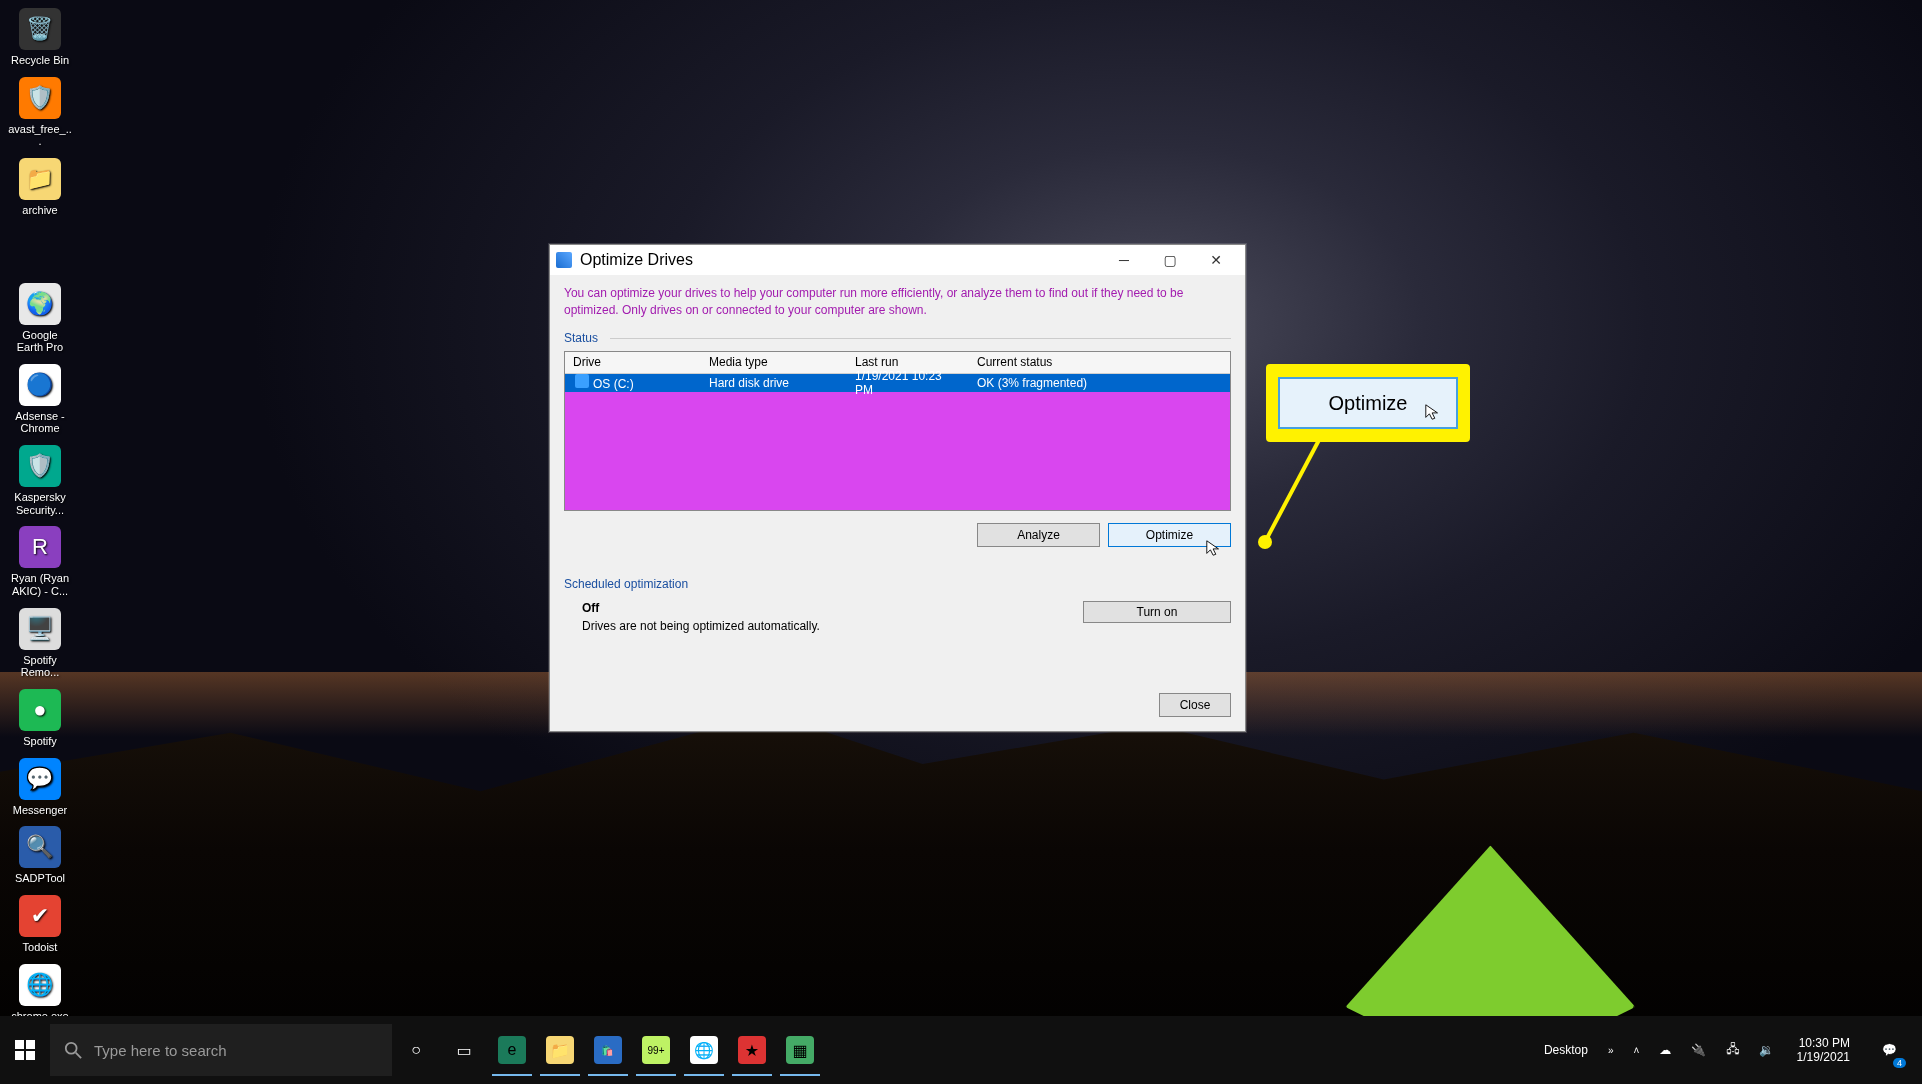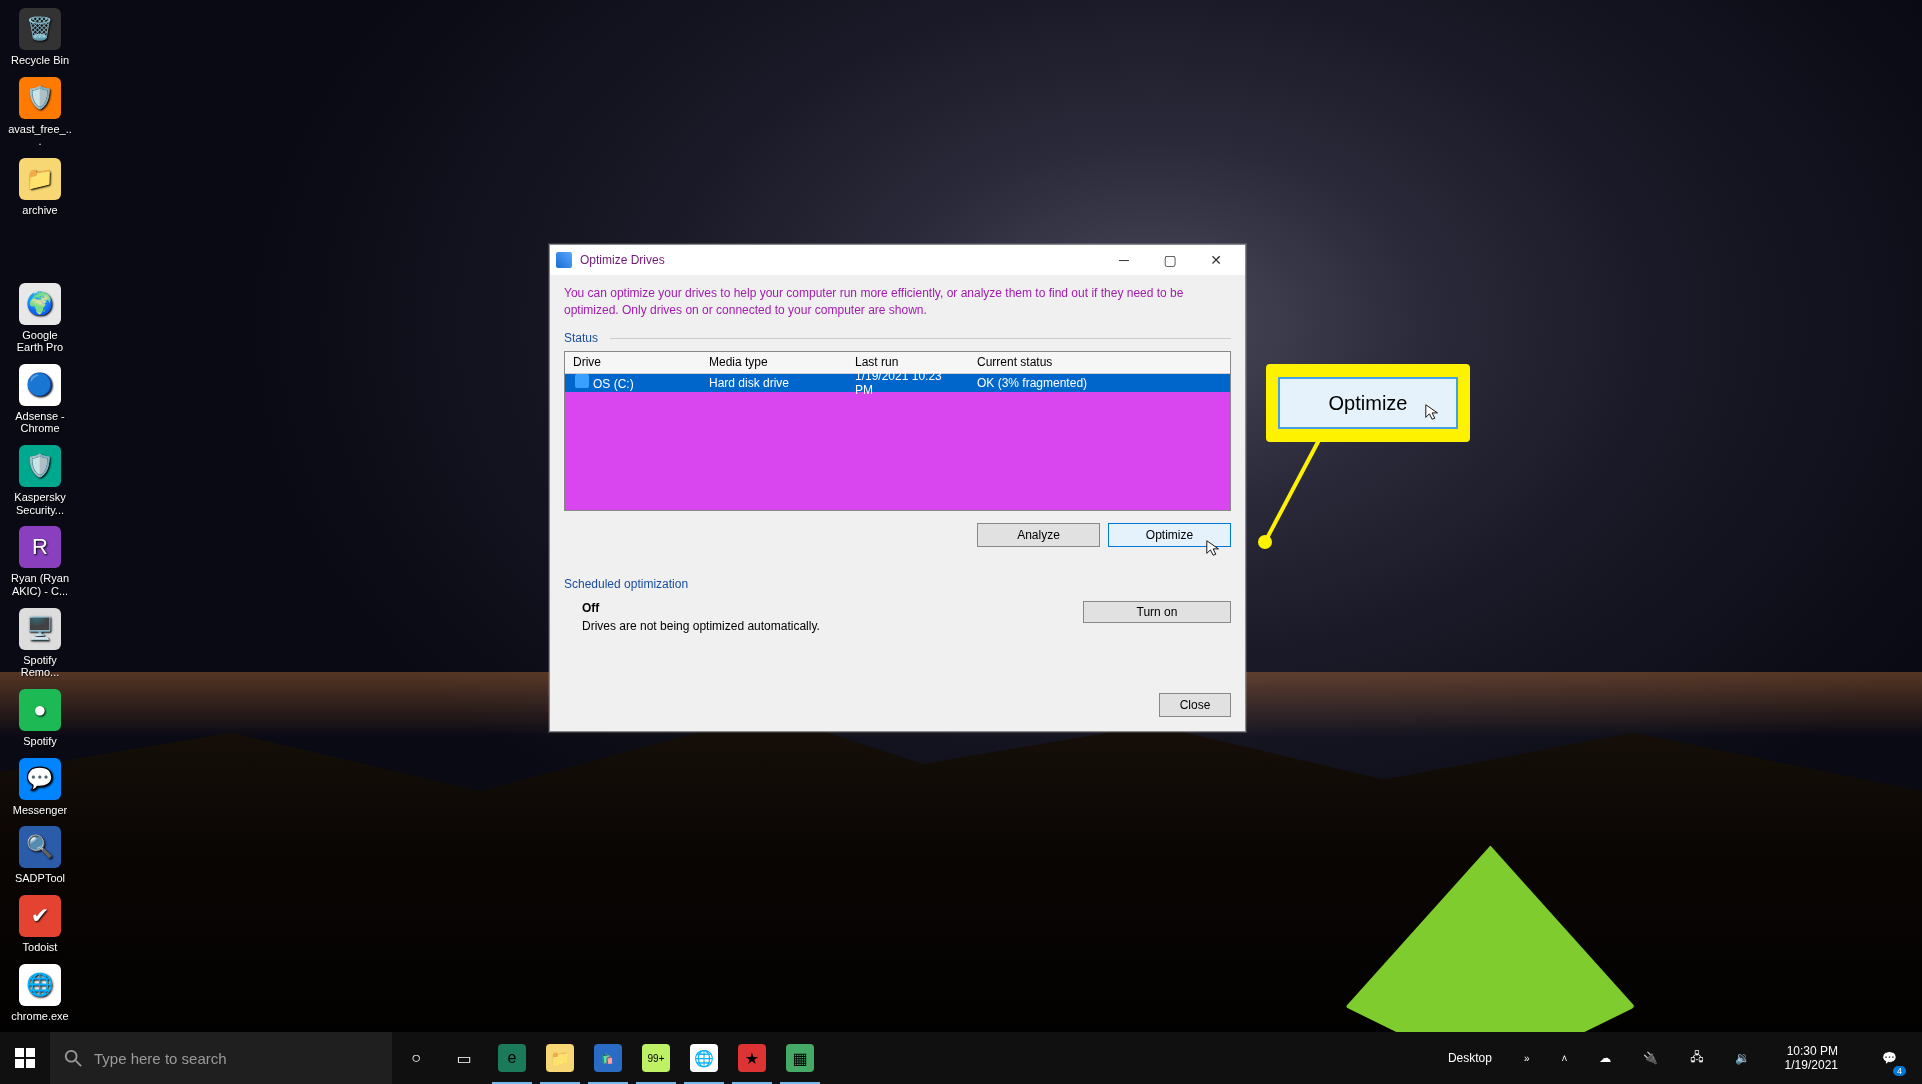--- a/index.html
+++ b/index.html
@@ -16,21 +16,21 @@
 
 .desktop-icons { position:absolute; top:8px; left:8px; width:140px; display:flex; flex-wrap:wrap; gap:10px 20px; }
 .di { width:64px; display:flex; flex-direction:column; align-items:center; color:#fff; font-size:11px; text-align:center; text-shadow:1px 1px 2px #000; cursor:pointer; }
 .di .ico { width:42px; height:42px; background:#ccc; border-radius:6px; margin-bottom:4px; display:flex; align-items:center; justify-content:center; font-size:22px; }
 .di .lbl { max-width:72px; word-break:break-word; line-height:1.15; }
 
 
 .window { position:absolute; left:549px; top:244px; width:697px; background:#f0f0f0; border:1px solid #888; box-shadow:0 0 0 1px rgba(255,255,255,.15); }
 .titlebar { height:30px; background:#fff; display:flex; align-items:center; padding:0 6px; }
 .titlebar .ti { width:16px; height:16px; background:linear-gradient(45deg,#1a6dd1,#5aa7ff); border-radius:2px; margin-right:8px; }
-.titlebar .tt { font-size:12px; color:#701a75; flex:1; }
+.titlebar .tt { font-size:16px; color:#000000; flex:1; }
 .winbtns { display:flex; }
 .winbtn { width:46px; height:30px; display:flex; align-items:center; justify-content:center; font-size:14px; color:#333; }
 .content { padding:10px 14px 14px; font-size:12px; color:#000; }
 .desc { color:#a21caf; margin-bottom:12px; line-height:1.4; }
 .section-label { color:#1a4fa0; margin:10px 0 6px; }
 .section-label.sep { position:relative; }
 .section-label.sep::after { content:""; position:absolute; left:46px; right:0; top:50%; height:1px; background:#ccc; }
 .drive-table { border:1px solid #888; background:#d946ef; height:160px; }
 .thead { display:flex; background:#f6f6f6; font-size:12px; height:22px; align-items:center; border-bottom:1px solid #d0d0d0; }
 .th, .td { padding:0 8px; }
@@ -48,31 +48,31 @@
 .closebtn { width:72px; height:24px; }
 
 
 .callout-box { position:absolute; left:1266px; top:364px; width:204px; height:78px; background:#fff200; border:5px solid #fff200; border-radius:4px; display:flex; align-items:center; justify-content:center; }
 .callout-inner { width:180px; height:52px; background:#e6f2fb; border:2px solid #46a0e0; display:flex; align-items:center; justify-content:center; font-size:20px; color:#000; position:relative; }
 .callout-cursor { position:absolute; right:14px; bottom:6px; }
 .callout-line { position:absolute; left:1259px; top:440px; width:70px; height:120px; }
 .callout-line svg { overflow:visible; }
 
 
-.taskbar { position:absolute; left:0; right:0; bottom:0; height:52px; background:#101010; display:flex; align-items:center; color:#fff; }
+.taskbar { position:absolute; left:0; right:0; bottom:0; height:68px; background:#101010; display:flex; align-items:center; color:#fff; }
 .start { width:50px; height:52px; display:flex; align-items:center; justify-content:center; }
 .start svg { width:20px; height:20px; }
 .search { width:342px; height:52px; background:#1f1f1f; display:flex; align-items:center; padding:0 14px; gap:12px; }
 .search .mag { width:18px; height:18px; }
 .search span { color:#9a9a9a; font-size:15px; }
 .tb-icons { display:flex; align-items:center; height:52px; }
 .tb-icon { width:48px; height:52px; display:flex; align-items:center; justify-content:center; position:relative; }
 .tb-icon .sq { width:28px; height:28px; border-radius:4px; display:flex; align-items:center; justify-content:center; font-size:16px; }
 .tb-icon.active::after { content:""; position:absolute; bottom:0; left:4px; right:4px; height:2px; background:#76b9ed; }
-.tray { margin-left:auto; display:flex; align-items:center; gap:20px; padding-right:8px; font-size:12px; }
+.tray { margin-left:auto; display:flex; align-items:center; gap:8px; padding-right:8px; font-size:12px; }
 .tray .tl { padding:0 6px; }
 .tray .clk { text-align:right; line-height:1.2; padding:0 8px; }
 .tray .caret { font-size:10px; padding:0 6px; }
 .notif { width:48px; height:52px; display:flex; align-items:center; justify-content:center; position:relative; }
 .notif .badge { position:absolute; bottom:8px; right:8px; background:#0078d7; color:#fff; font-size:9px; border-radius:8px; padding:0 4px; }
 
 
 .cur-svg { width:18px; height:18px; }
 .cur-svg path { fill:#fff; stroke:#000; stroke-width:1; }
 </style>

